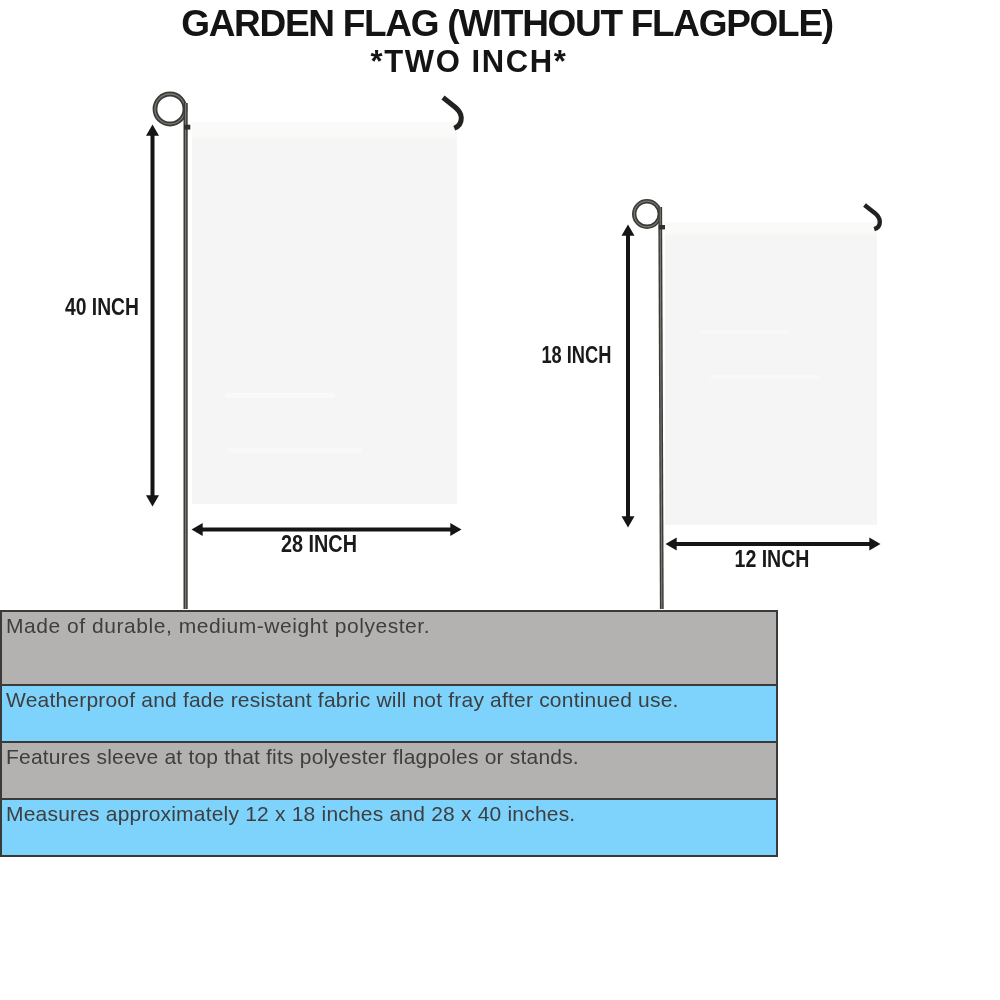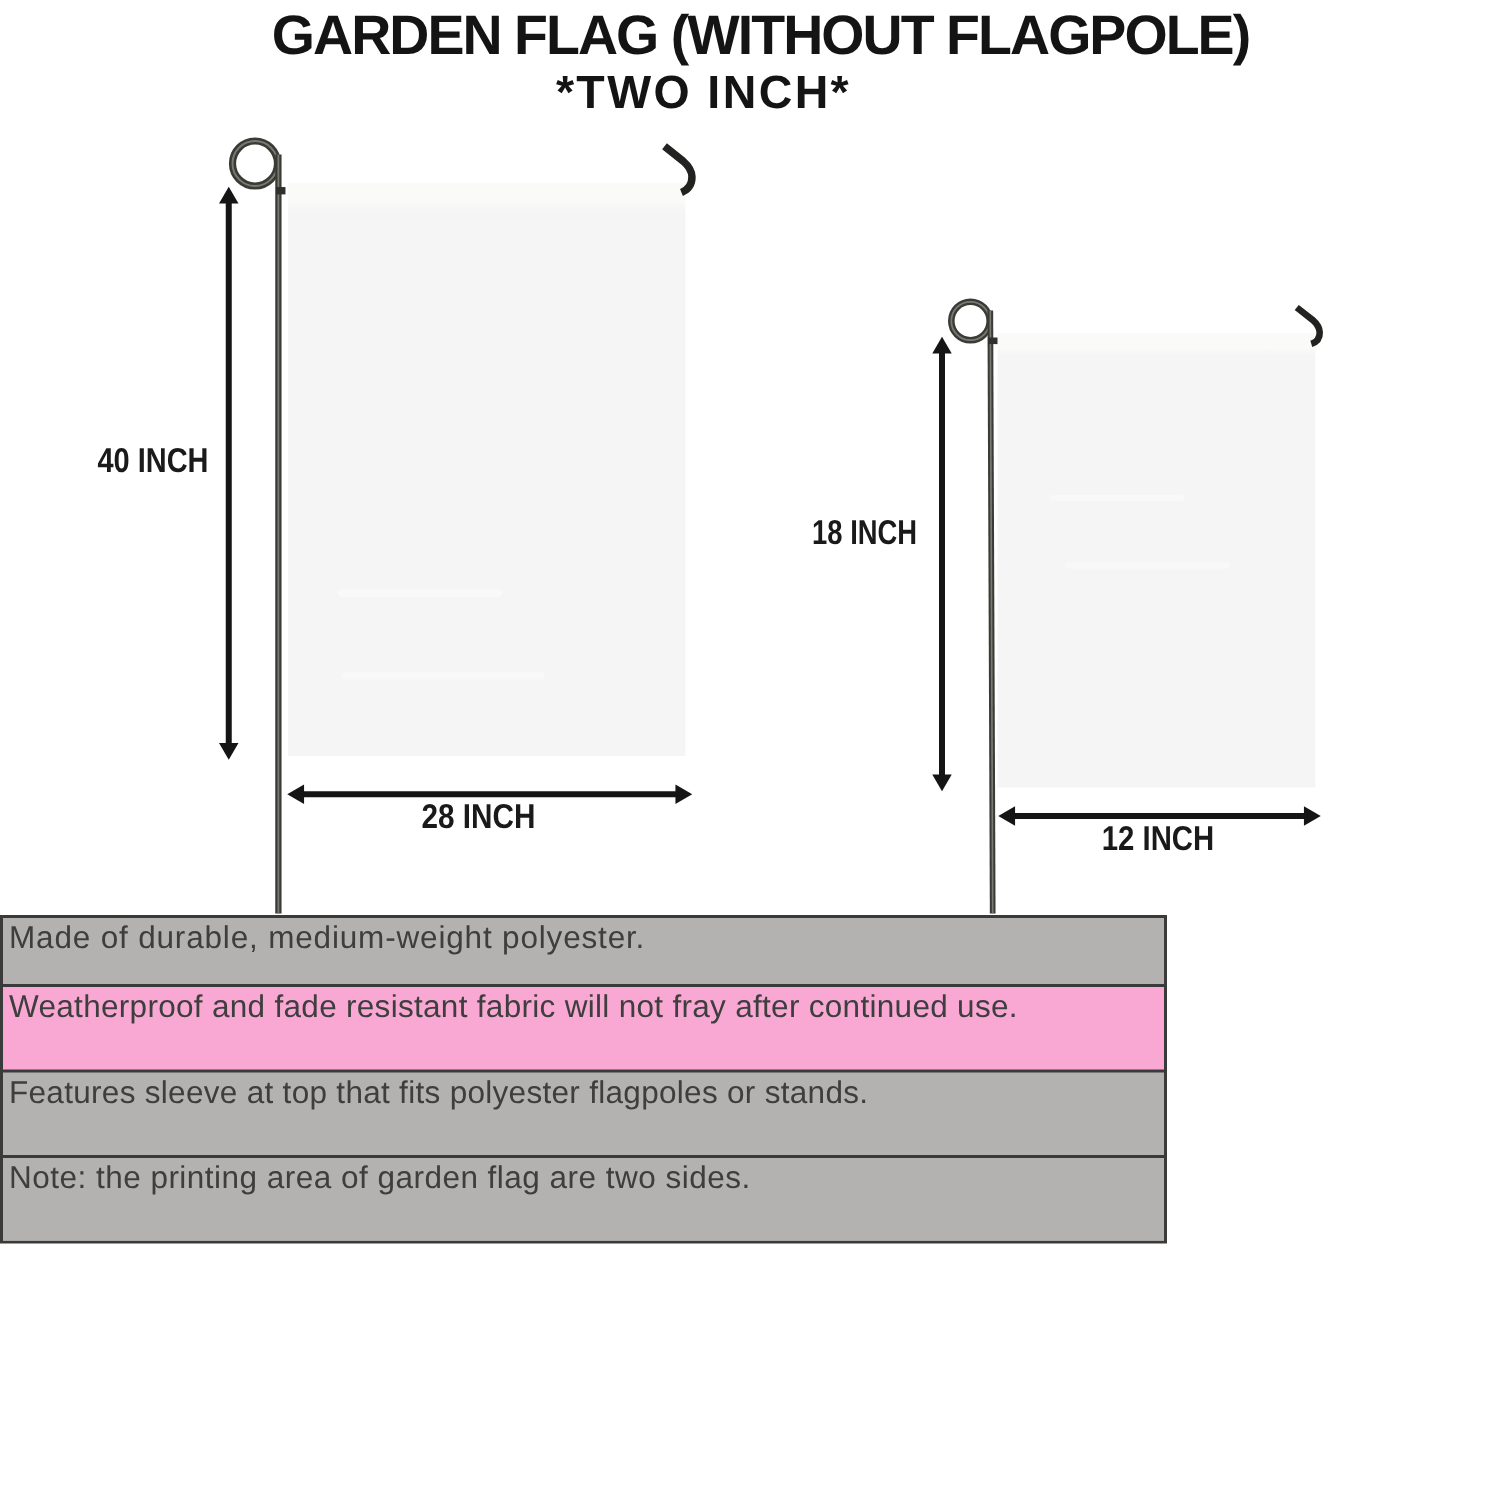--- a/index.html
+++ b/index.html
@@ -7,23 +7,23 @@
        font-family:"Liberation Sans",sans-serif;}
   .abs{position:absolute;}
   .title1{left:507px;top:3px;transform:translateX(-50%);font-size:37px;font-weight:bold;
           color:#141414;letter-spacing:-1.3px;white-space:nowrap;}
   .title2{left:469px;top:44px;transform:translateX(-50%);font-size:31px;font-weight:bold;
           color:#141414;letter-spacing:1.6px;white-space:nowrap;}
   .flag{background:#f6f5f5;}
   .tbl{left:0;top:610px;width:774px;border:2px solid #3a3a3a;}
   .row{height:57px;font-size:21px;color:#3e3e3e;padding-left:4px;padding-top:2px;
        box-sizing:border-box;letter-spacing:0.2px;}
-  .row:first-child{height:44px;}
+  .row:first-child{height:72px;}
   .g{background:#b4b1b1;}
-  .w{background:#f9a8d4;}
+  .w{background:#7dd3fc;}
   .bt{border-top:2px solid #3a3a3a;}
 </style>
 </head>
 <body>
   <div class="abs title1">GARDEN FLAG (WITHOUT FLAGPOLE)</div>
   <div class="abs title2">*TWO INCH*</div>
 
   <div class="abs flag" style="left:192px;top:122px;width:265px;height:382px;background:linear-gradient(180deg,#fafaf9 0px,#fafaf9 13px,#f6f5f5 19px);"></div>
   <div class="abs flag" style="left:665px;top:222px;width:212px;height:303px;background:linear-gradient(180deg,#fafaf9 0px,#fafaf9 10px,#f6f5f5 15px);"></div>
 
@@ -70,14 +70,14 @@
     <text x="102" y="314.5" text-anchor="middle" font-family="Liberation Sans,sans-serif" font-size="23" font-weight="bold" fill="#1a1a1a" textLength="74" lengthAdjust="spacingAndGlyphs">40 INCH</text>
     <text x="319" y="552" text-anchor="middle" font-family="Liberation Sans,sans-serif" font-size="23" font-weight="bold" fill="#1a1a1a" textLength="76" lengthAdjust="spacingAndGlyphs">28 INCH</text>
     <text x="576.4" y="362.5" text-anchor="middle" font-family="Liberation Sans,sans-serif" font-size="23" font-weight="bold" fill="#1a1a1a" textLength="70" lengthAdjust="spacingAndGlyphs">18 INCH</text>
     <text x="772" y="566.5" text-anchor="middle" font-family="Liberation Sans,sans-serif" font-size="23" font-weight="bold" fill="#1a1a1a" textLength="75" lengthAdjust="spacingAndGlyphs">12 INCH</text>
   </svg>
 
   <div class="abs tbl">
     <div class="row g" style="letter-spacing:0.55px;">Made of durable, medium-weight polyester.</div>
     <div class="row w bt">Weatherproof and fade resistant fabric will not fray after continued use.</div>
     <div class="row g bt">Features sleeve at top that fits polyester flagpoles or stands.</div>
-    <div class="row g bt" style="letter-spacing:0.32px;">Note: the printing area of garden flag are two sides.</div>
+    <div class="row w bt">Measures approximately 12 x 18 inches and 28 x 40 inches.</div>
   </div>
 
 </body></html>

